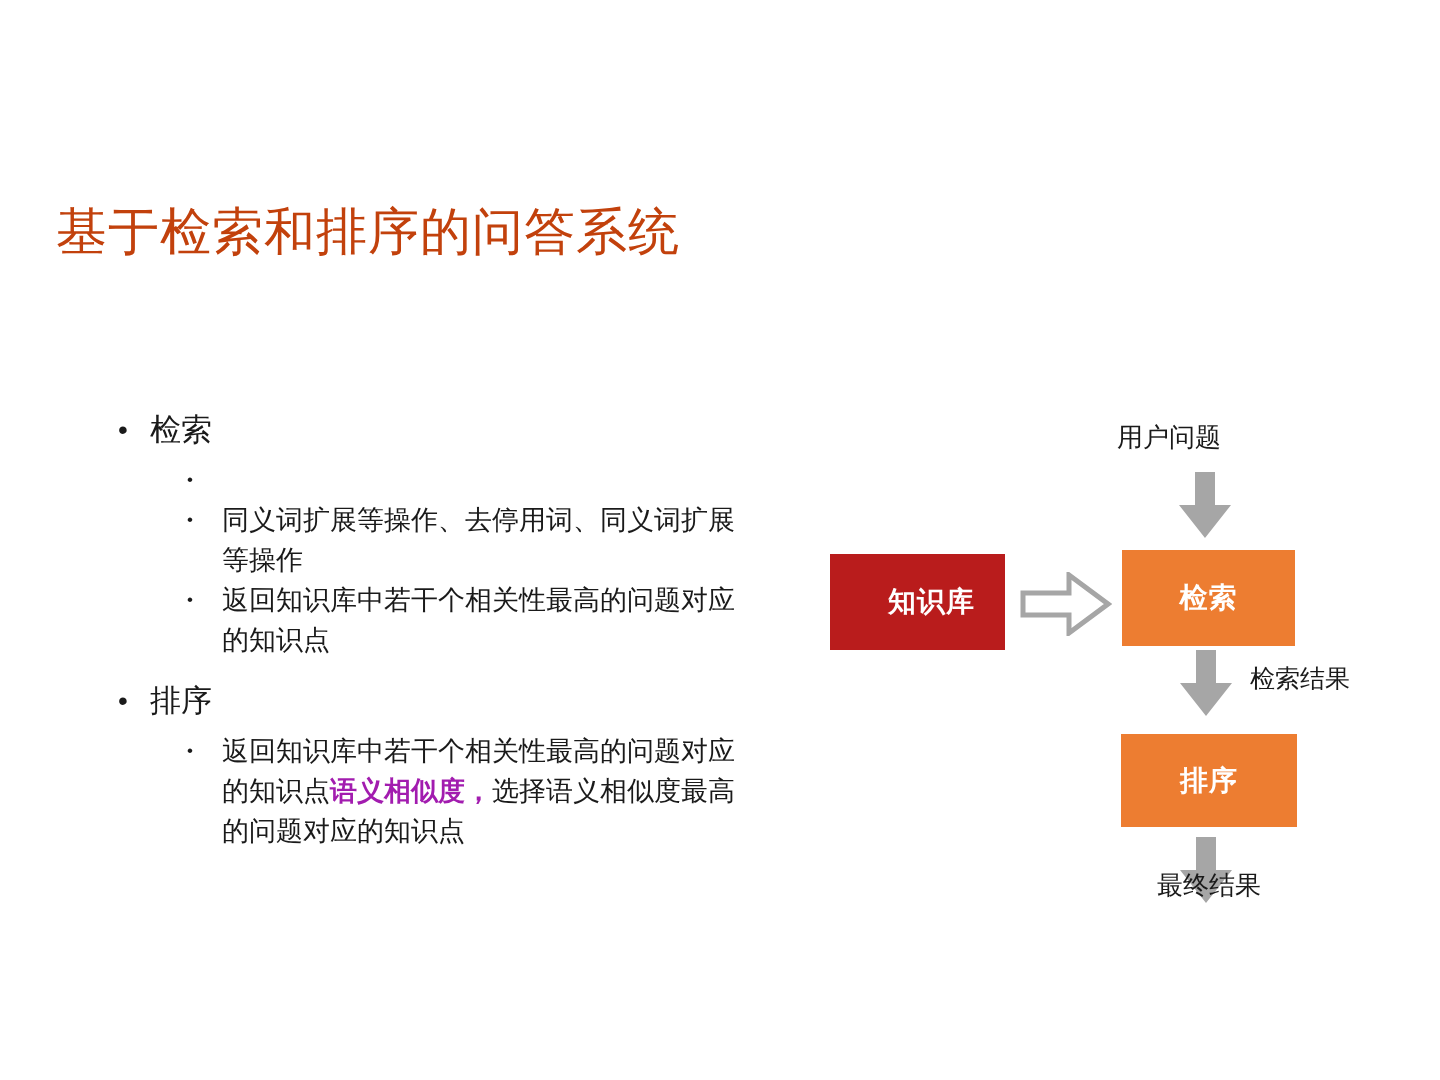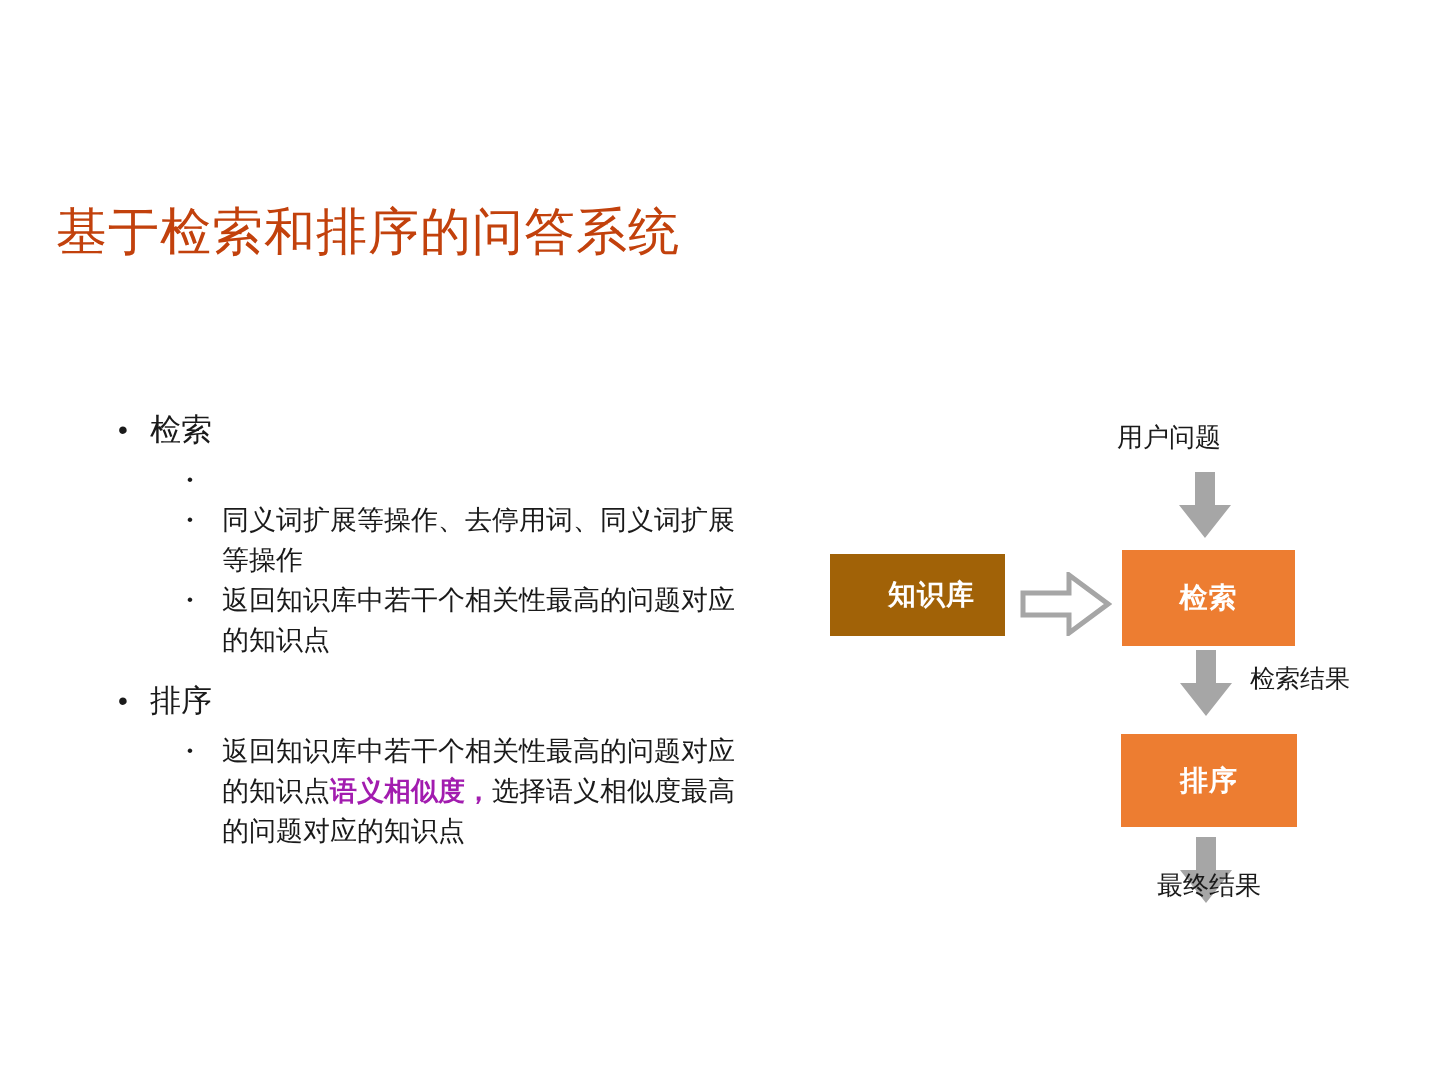--- a/index.html
+++ b/index.html
@@ -56,21 +56,21 @@
     position:absolute; color:#1a1a1a; font-weight:500; white-space:nowrap;
   }
   .lbl-user     { left:1117px; top:420px; font-size:26px; }
   .lbl-result   { left:1250px; top:662px; font-size:25px; }
   .lbl-final    { left:1157px; top:868px; font-size:26px; }
 
   .flow-box {
     position:absolute; display:flex; align-items:center; justify-content:center;
     color:#ffffff; font-size:28px; font-weight:700; letter-spacing:1px;
   }
-  .box-knowledge { left:830px;  top:554px; width:175px; height:82px; background:#a16207;padding-left:28px; }
+  .box-knowledge { left:830px;  top:554px; width:175px; height:96px; background:#b91c1c;padding-left:28px; }
   .box-retrieval { left:1122px; top:550px; width:173px; height:96px; background:#ed7d31; }
   .box-ranking   { left:1121px; top:734px; width:176px; height:93px; background:#ed7d31; }
 
   .arrow { position:absolute; }
   .arrow-down-1 { left:1179px; top:472px; }
   .arrow-down-2 { left:1180px; top:650px; }
   .arrow-down-3 { left:1180px; top:837px; }
   .arrow-right-1 { left:1020px; top:572px; }
 </style>
 </head>

